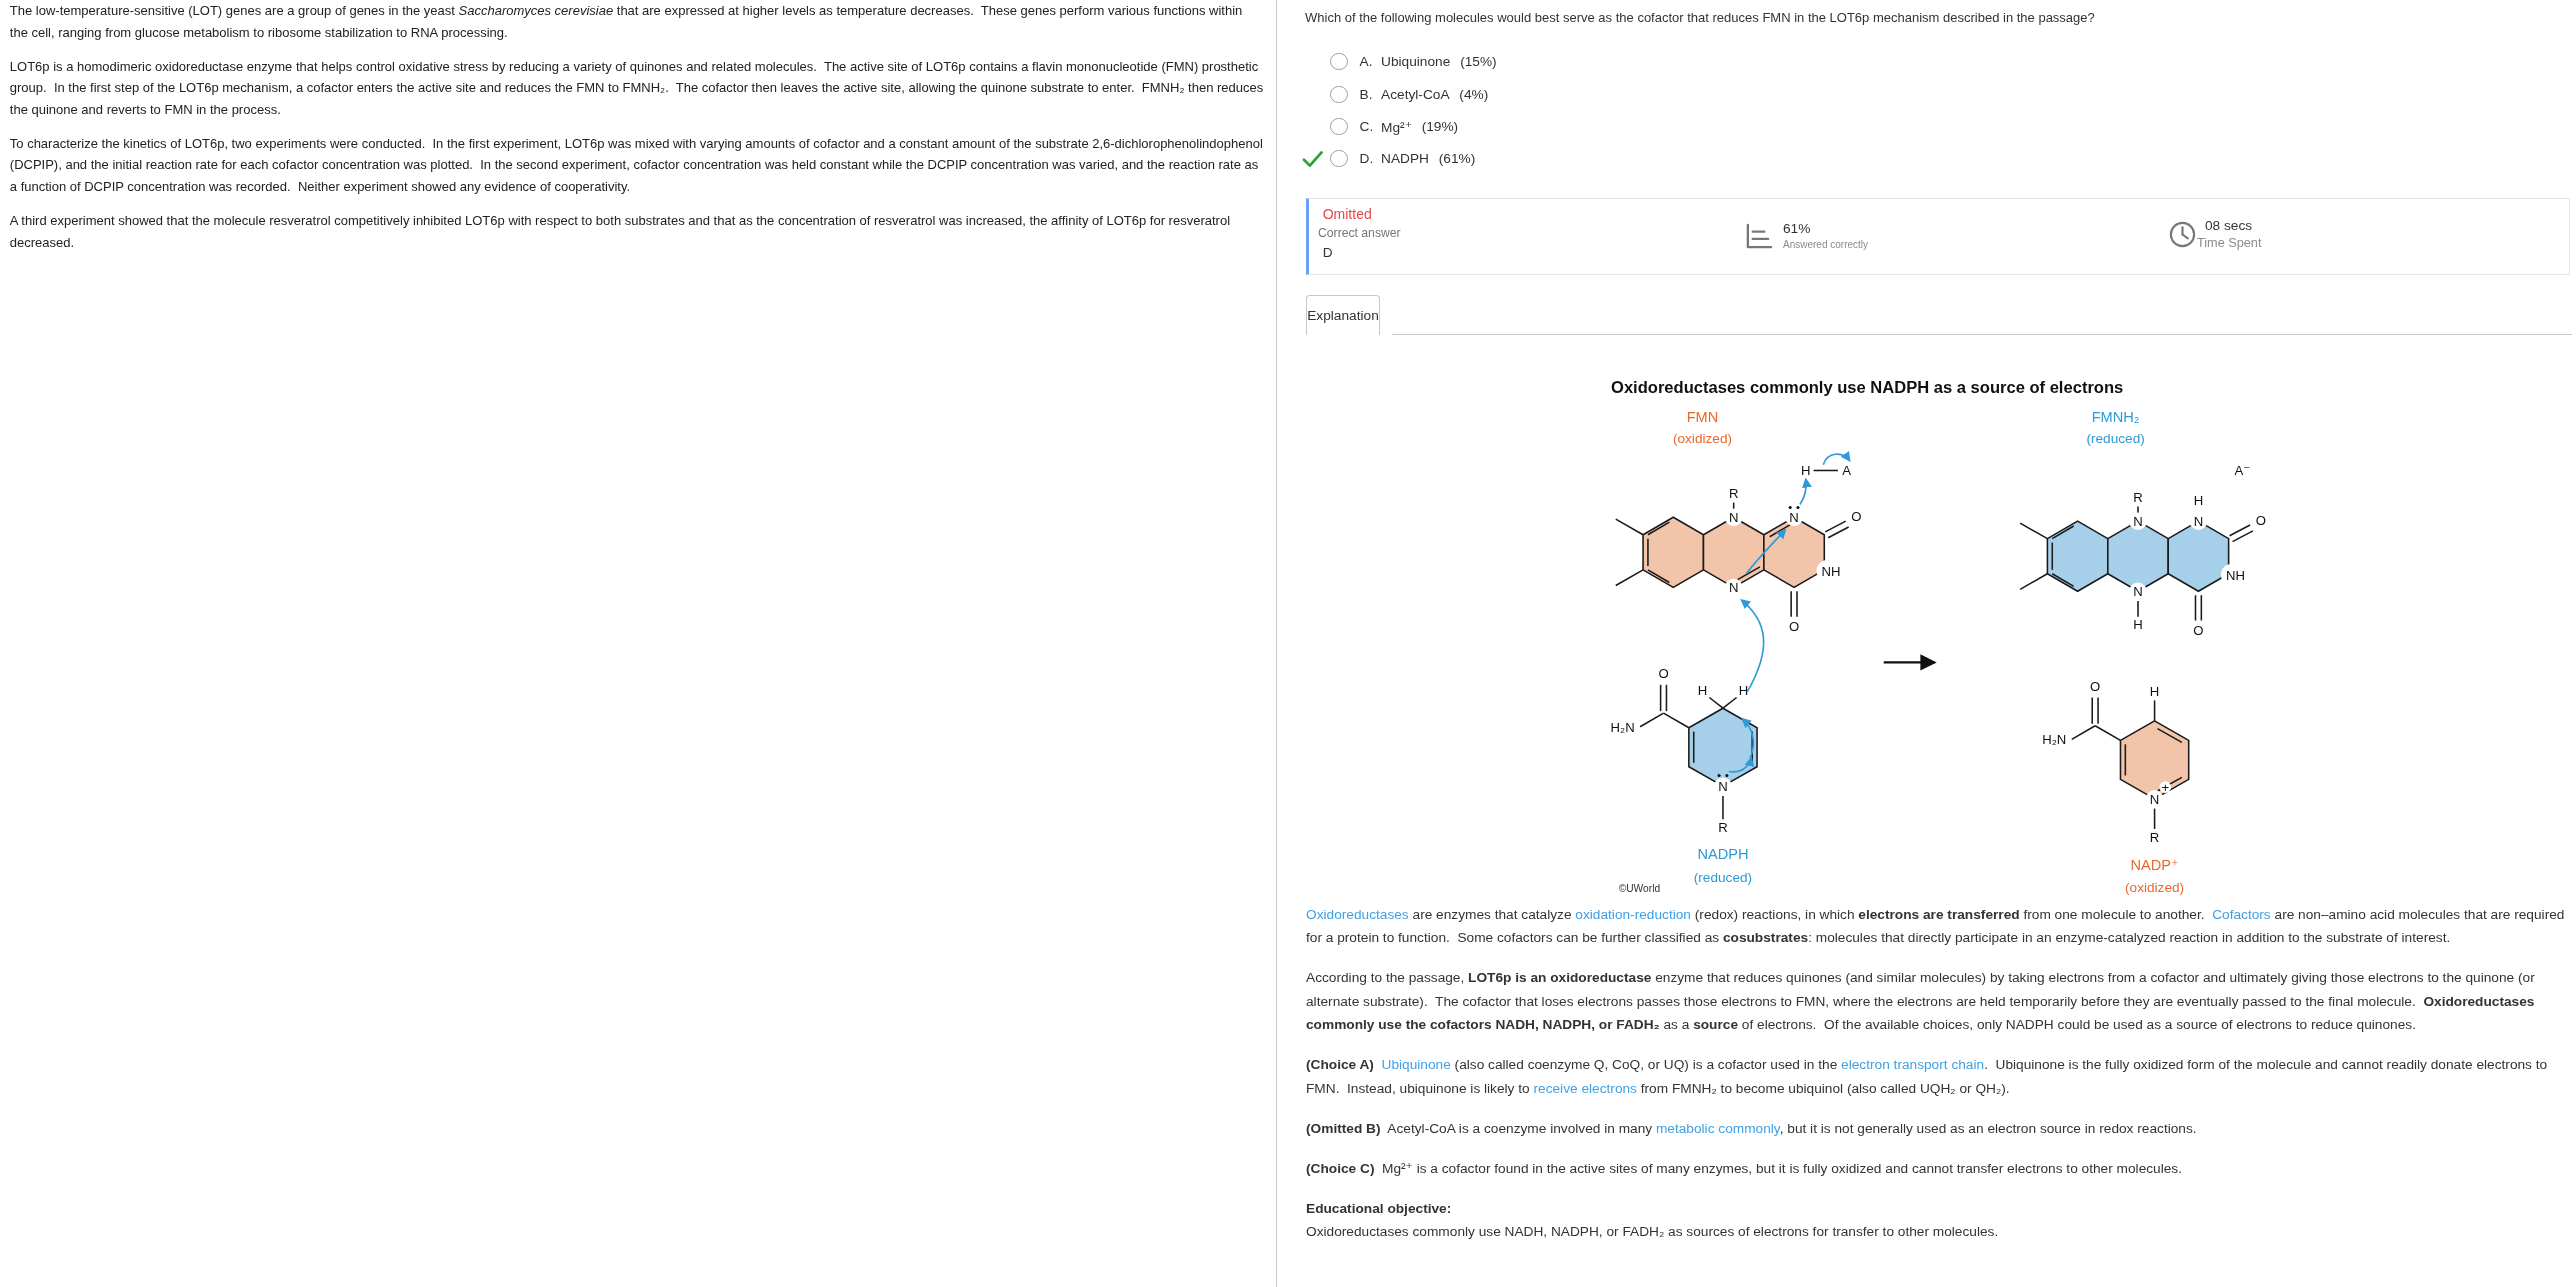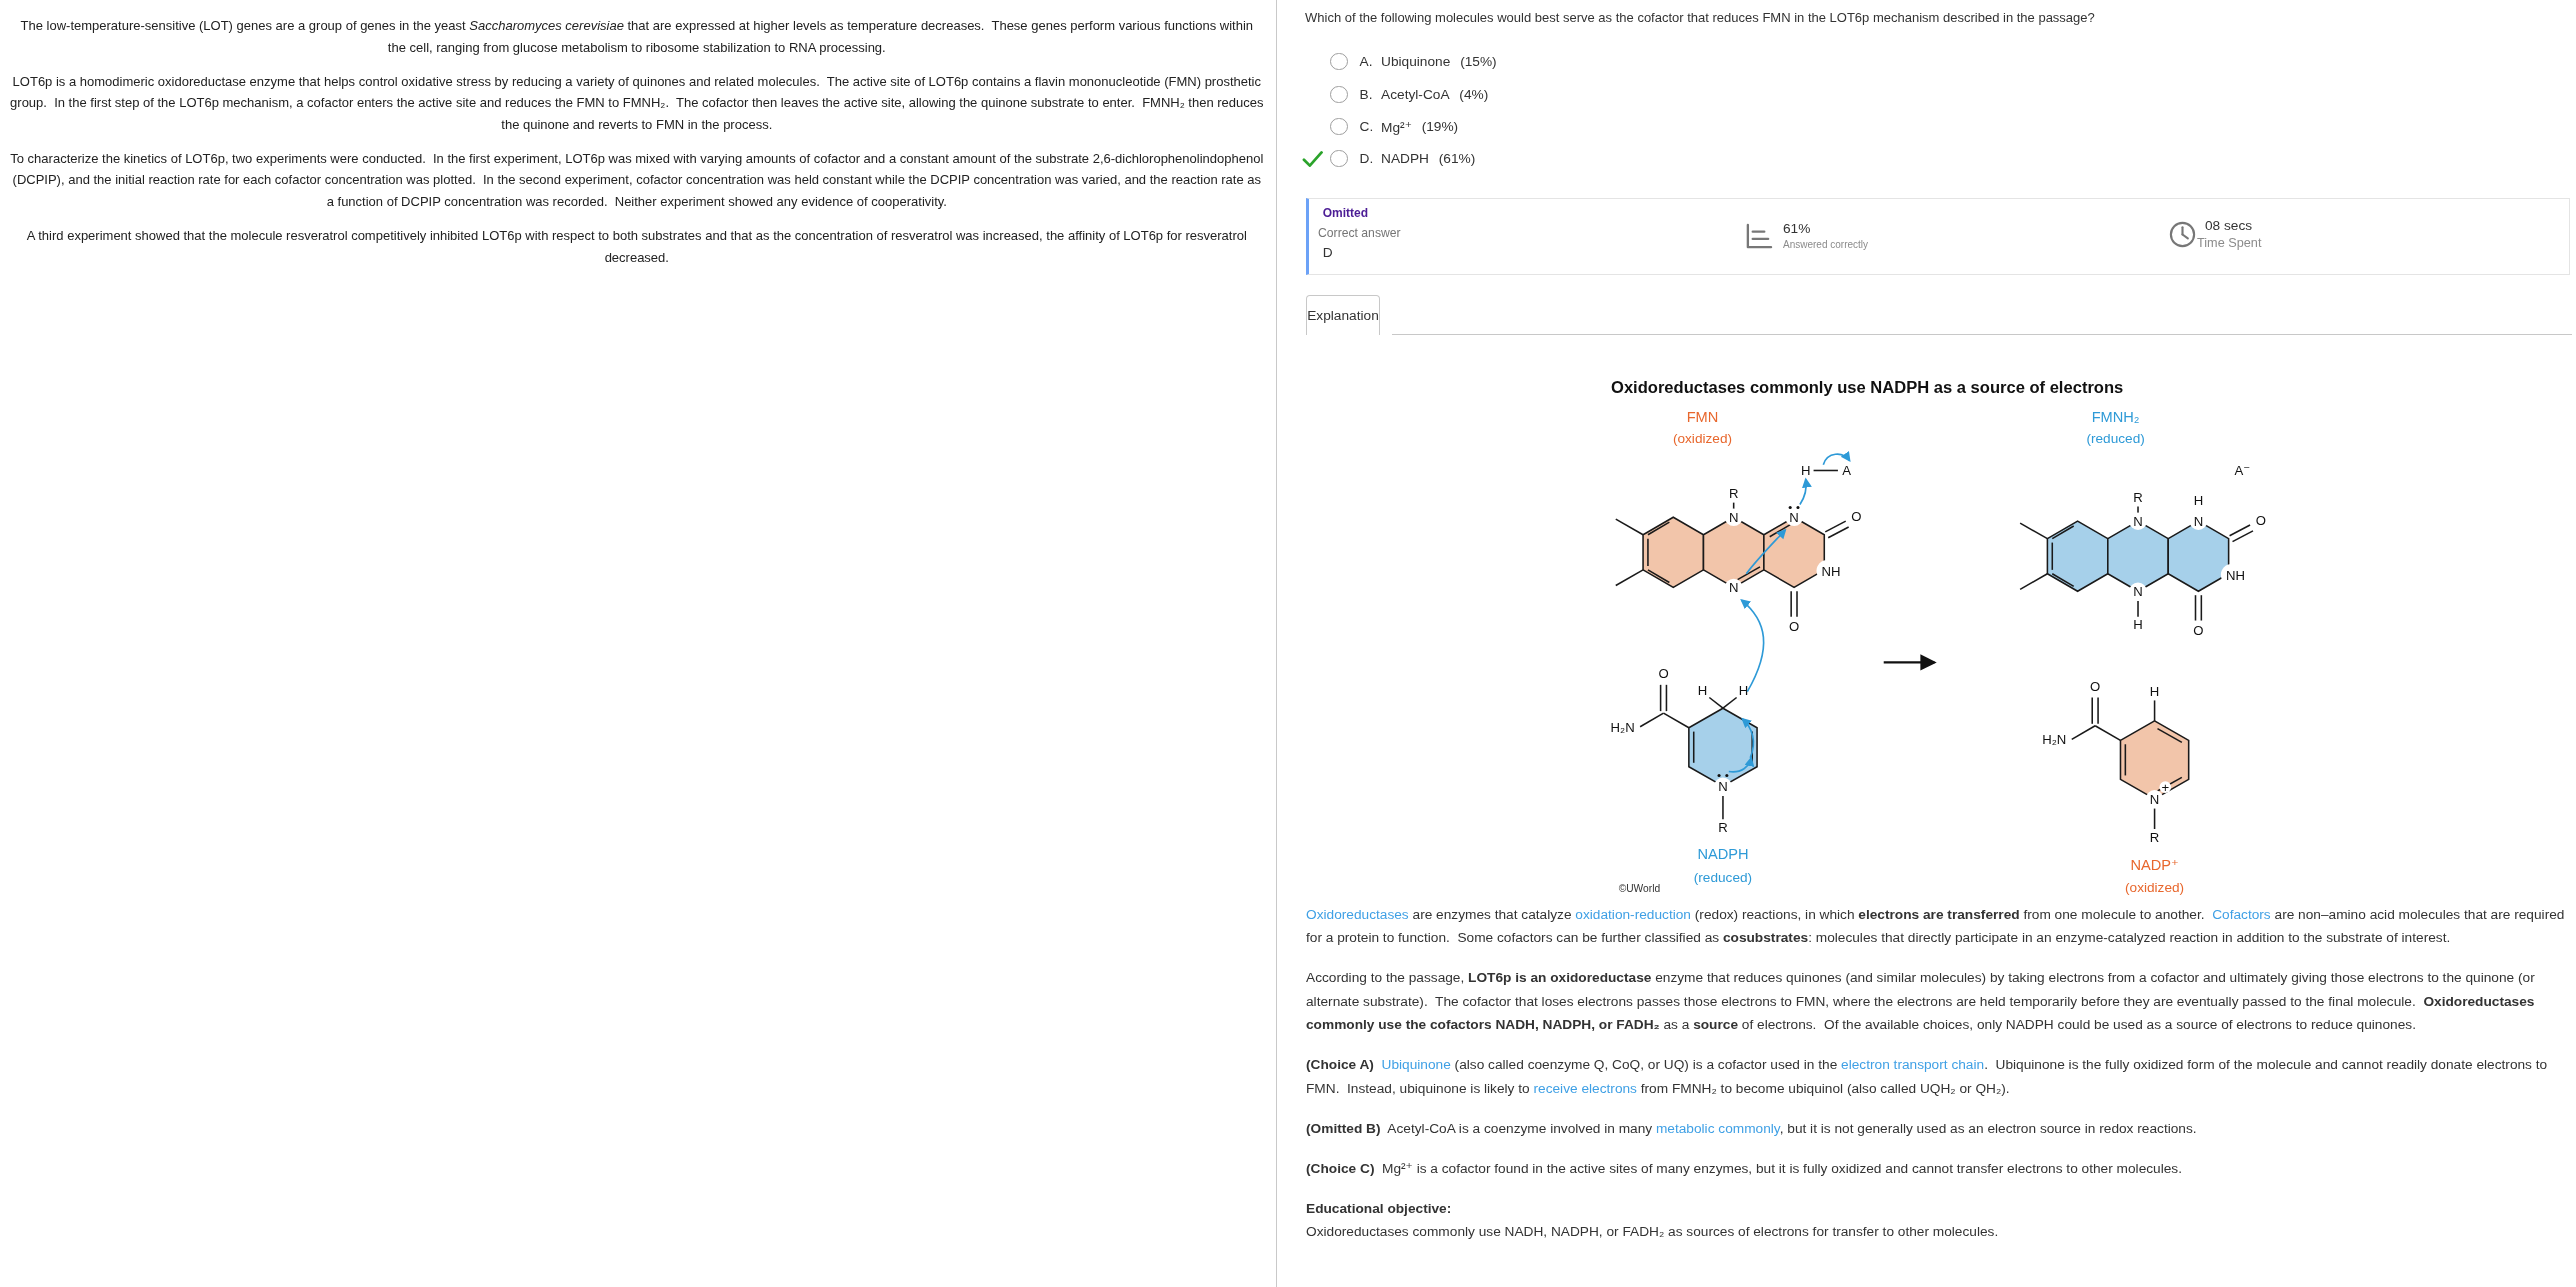--- a/index.html
+++ b/index.html
@@ -3,37 +3,37 @@
 <meta charset="utf-8">
 <style>
   html,body{margin:0;padding:0;}
   body{
     width:2576px;height:1287px;position:relative;background:#ffffff;
     font-family:"Liberation Sans","DejaVu Sans",sans-serif;color:#2b2b2b;
     overflow:hidden;
   }
   .abs{position:absolute;}
   
-  #passage{left:9.8px;top:15px;width:1254px;font-size:13px;line-height:21.5px;color:#222;text-align:center;}
+  #passage{left:9.8px;top:0;width:1254px;font-size:13px;line-height:21.5px;color:#222;}
   #passage p{margin:0 0 12.7px 0;white-space:pre-wrap;}
   
   #divider{left:1276px;top:0;width:1px;height:1287px;background:#c9c9c9;}
   
   #right{left:1277px;top:0;width:1299px;height:1287px;}
   #question{left:28px;top:7.8px;width:1248px;font-size:13px;line-height:19.5px;color:#333;white-space:pre-wrap;}
   .opt{left:25px;height:23.4px;display:flex;align-items:center;font-size:13.7px;color:#333;}
   .opt .chk{width:23.4px;height:17.6px;display:inline-flex;align-items:center;}
   .opt .radio{width:17.6px;height:17.6px;border:1.5px solid #9e9e9e;border-radius:50%;margin-left:4.9px;background:#fff;box-sizing:border-box;}
   .opt .letter{margin-left:11.7px;width:19.5px;}
   .opt .lbl{margin-left:2px;}
   .opt .pct{margin-left:9.8px;}
   
   #resultCard{left:29px;top:198px;width:1264px;height:77px;background:#fff;
     border:1px solid #e4e4e4;border-left:3.9px solid #6CA2F7;box-sizing:border-box;}
-  #statusText{left:13.7px;top:6.8px;font-size:12px;color:#4c1d95;font-weight:bold;}
+  #statusText{left:13.7px;top:6.8px;font-size:14px;color:#ef4444;}
   #caLabel{left:9px;top:27px;font-size:12.2px;color:#757575;}
   #caValue{left:13.7px;top:46px;font-size:13.7px;color:#333;}
   .stat-ico{width:29px;height:29px;}
   #pctIcon{left:435px;top:23.4px;}
   #pctVal{left:474px;top:21.5px;font-size:13.7px;color:#333;}
   #pctLbl{left:474px;top:40px;font-size:10px;color:#8b8b8b;}
   #timeIcon{left:859px;top:20.5px;}
   #timeVal{left:896px;top:18.5px;font-size:13.7px;color:#333;}
   #timeLbl{left:888px;top:37px;font-size:12.7px;color:#8b8b8b;}
   

